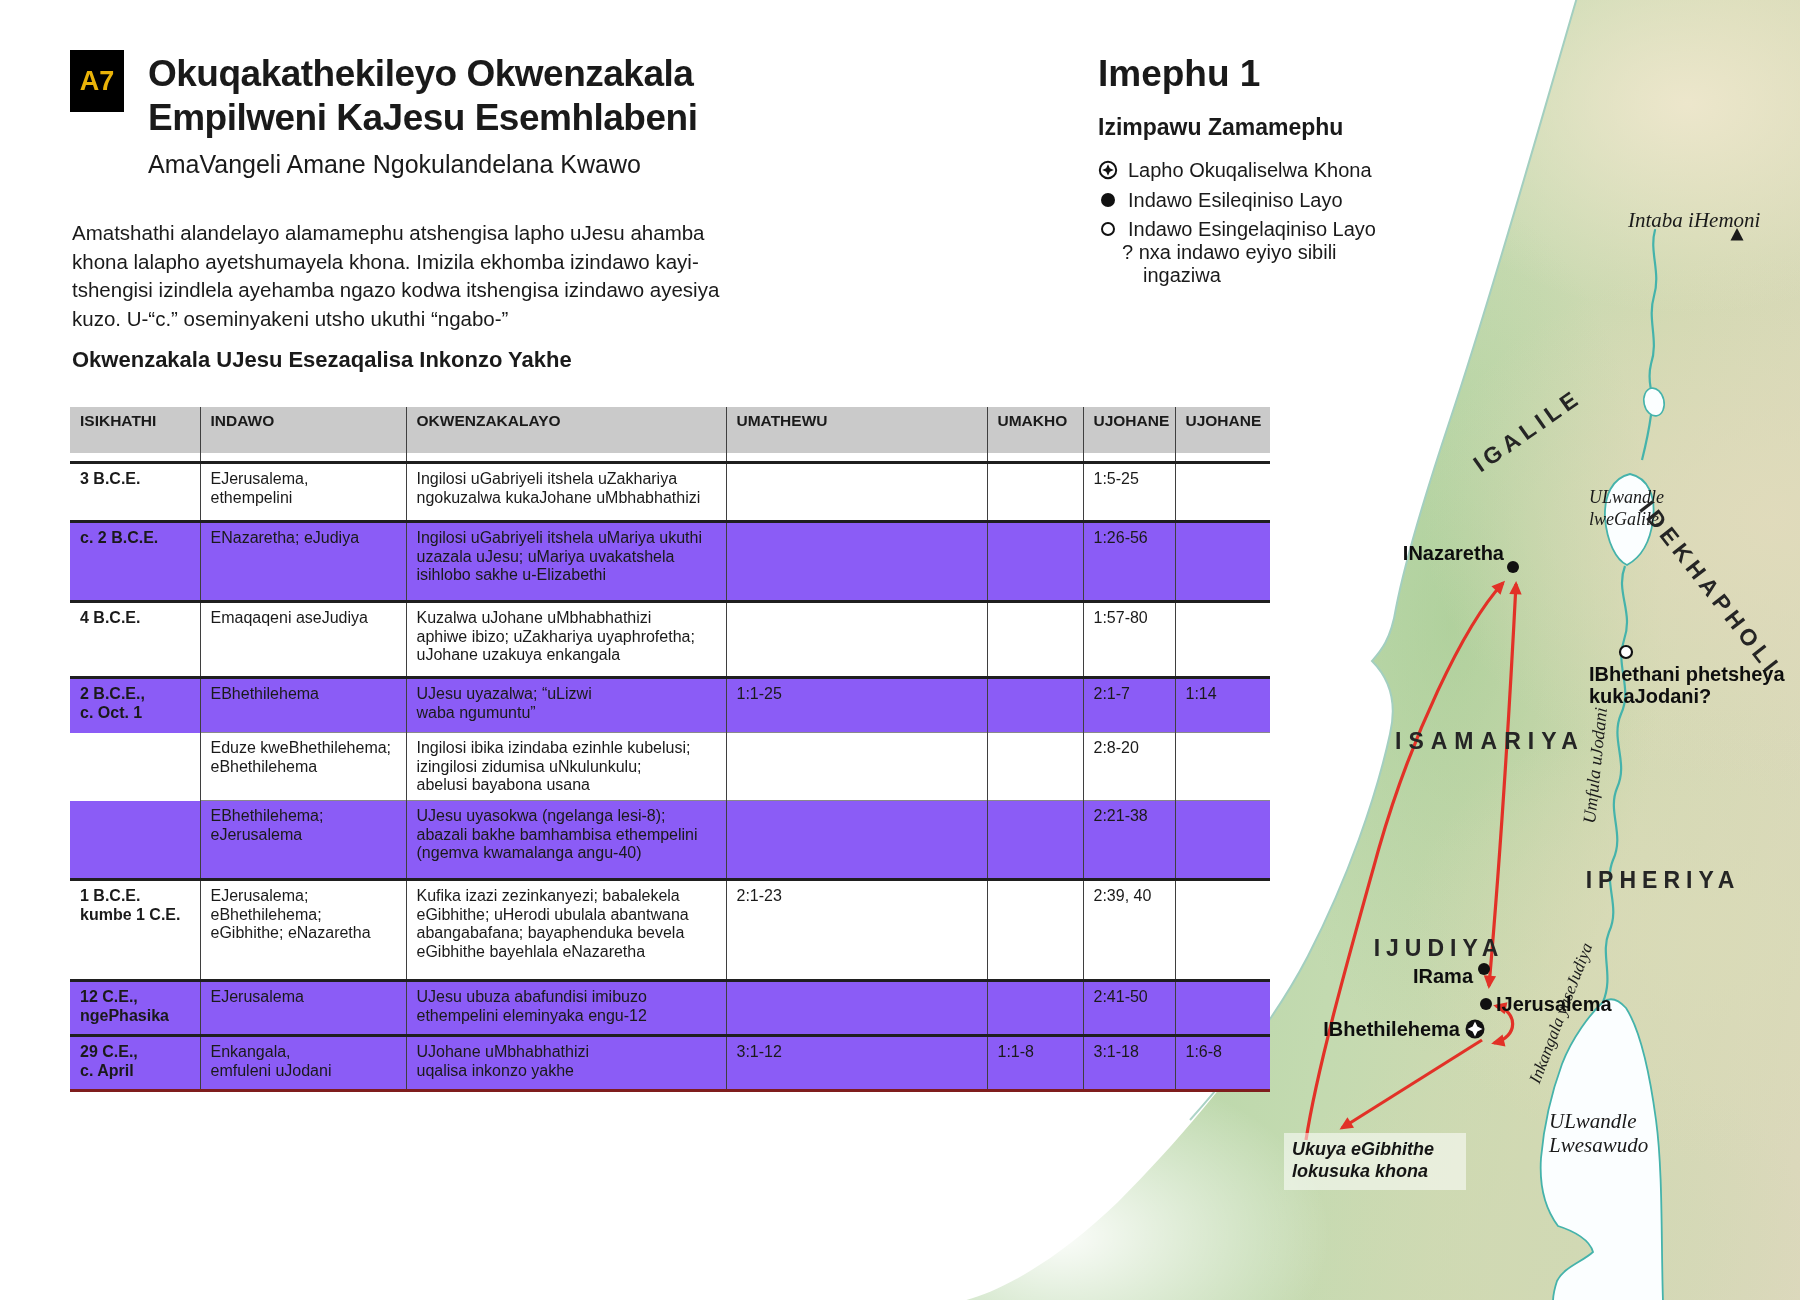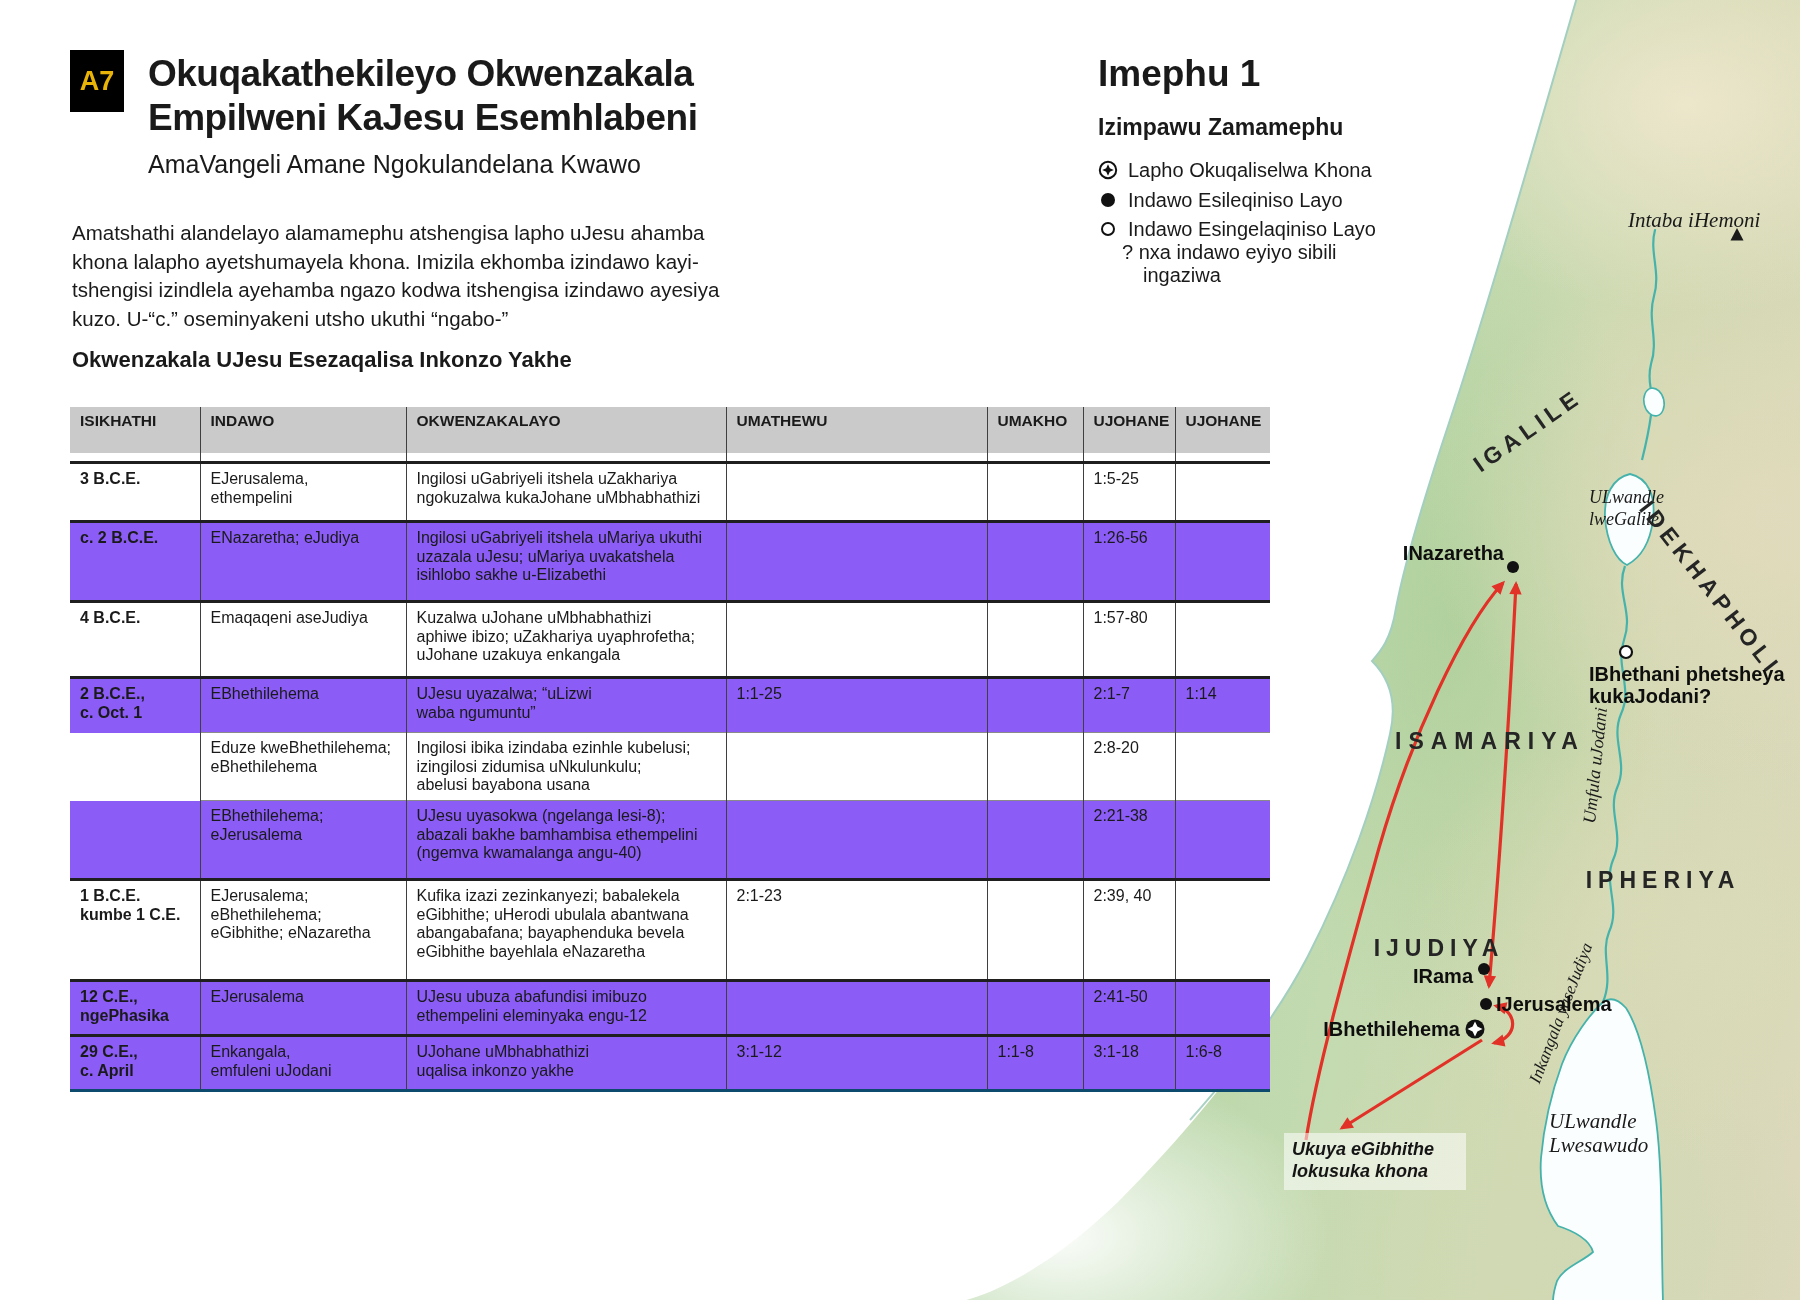--- a/index.html
+++ b/index.html
@@ -28,21 +28,21 @@
   
   .tablewrap{left:70px;top:407px;width:1200px;z-index:5;}
   table{border-collapse:collapse;table-layout:fixed;width:1200px;font-size:16px;line-height:1.17;}
   th,td{vertical-align:top;text-align:left;padding:6px 10px 4px 10px;white-space:pre-line;}
   th{background:#cacaca;font-size:15.5px;font-weight:bold;height:24px;vertical-align:middle;padding-top:2px;padding-bottom:20px;}
   th + th, td + td{border-left:1px solid #3f3f3f;}
   tr.gap td{height:8px;padding:0;background:#fff;}
   tbody tr.group > td{border-top:3px solid #1f1f1f;}
   tbody tr.inner > td{border-top:1px solid #8a8a8a;}
   tbody tr.inner > td.cont{border-top:none;}
-  tbody tr.last > td{border-bottom:3px solid #0c4a6e;margin-top:14px;}
+  tbody tr.last > td{border-bottom:3px solid #7f1d1d;margin-top:14px;}
   tbody tr.alt > td{background:#8b5cf6;}
   td.time{font-weight:bold;}
 
   
   .map{left:860px;top:0;width:940px;height:1300px;z-index:1;
     background:
       radial-gradient(420px 300px at 88% 8%,  rgba(238,231,205,0.95), rgba(238,231,205,0) 70%),
       radial-gradient(500px 380px at 97% 40%, rgba(225,219,188,0.9),  rgba(225,219,188,0) 70%),
       radial-gradient(430px 330px at 90% 72%, rgba(218,219,184,0.85), rgba(218,219,184,0) 70%),
       radial-gradient(300px 620px at 63% 48%, rgba(150,198,134,0.45), rgba(150,198,134,0) 70%),

